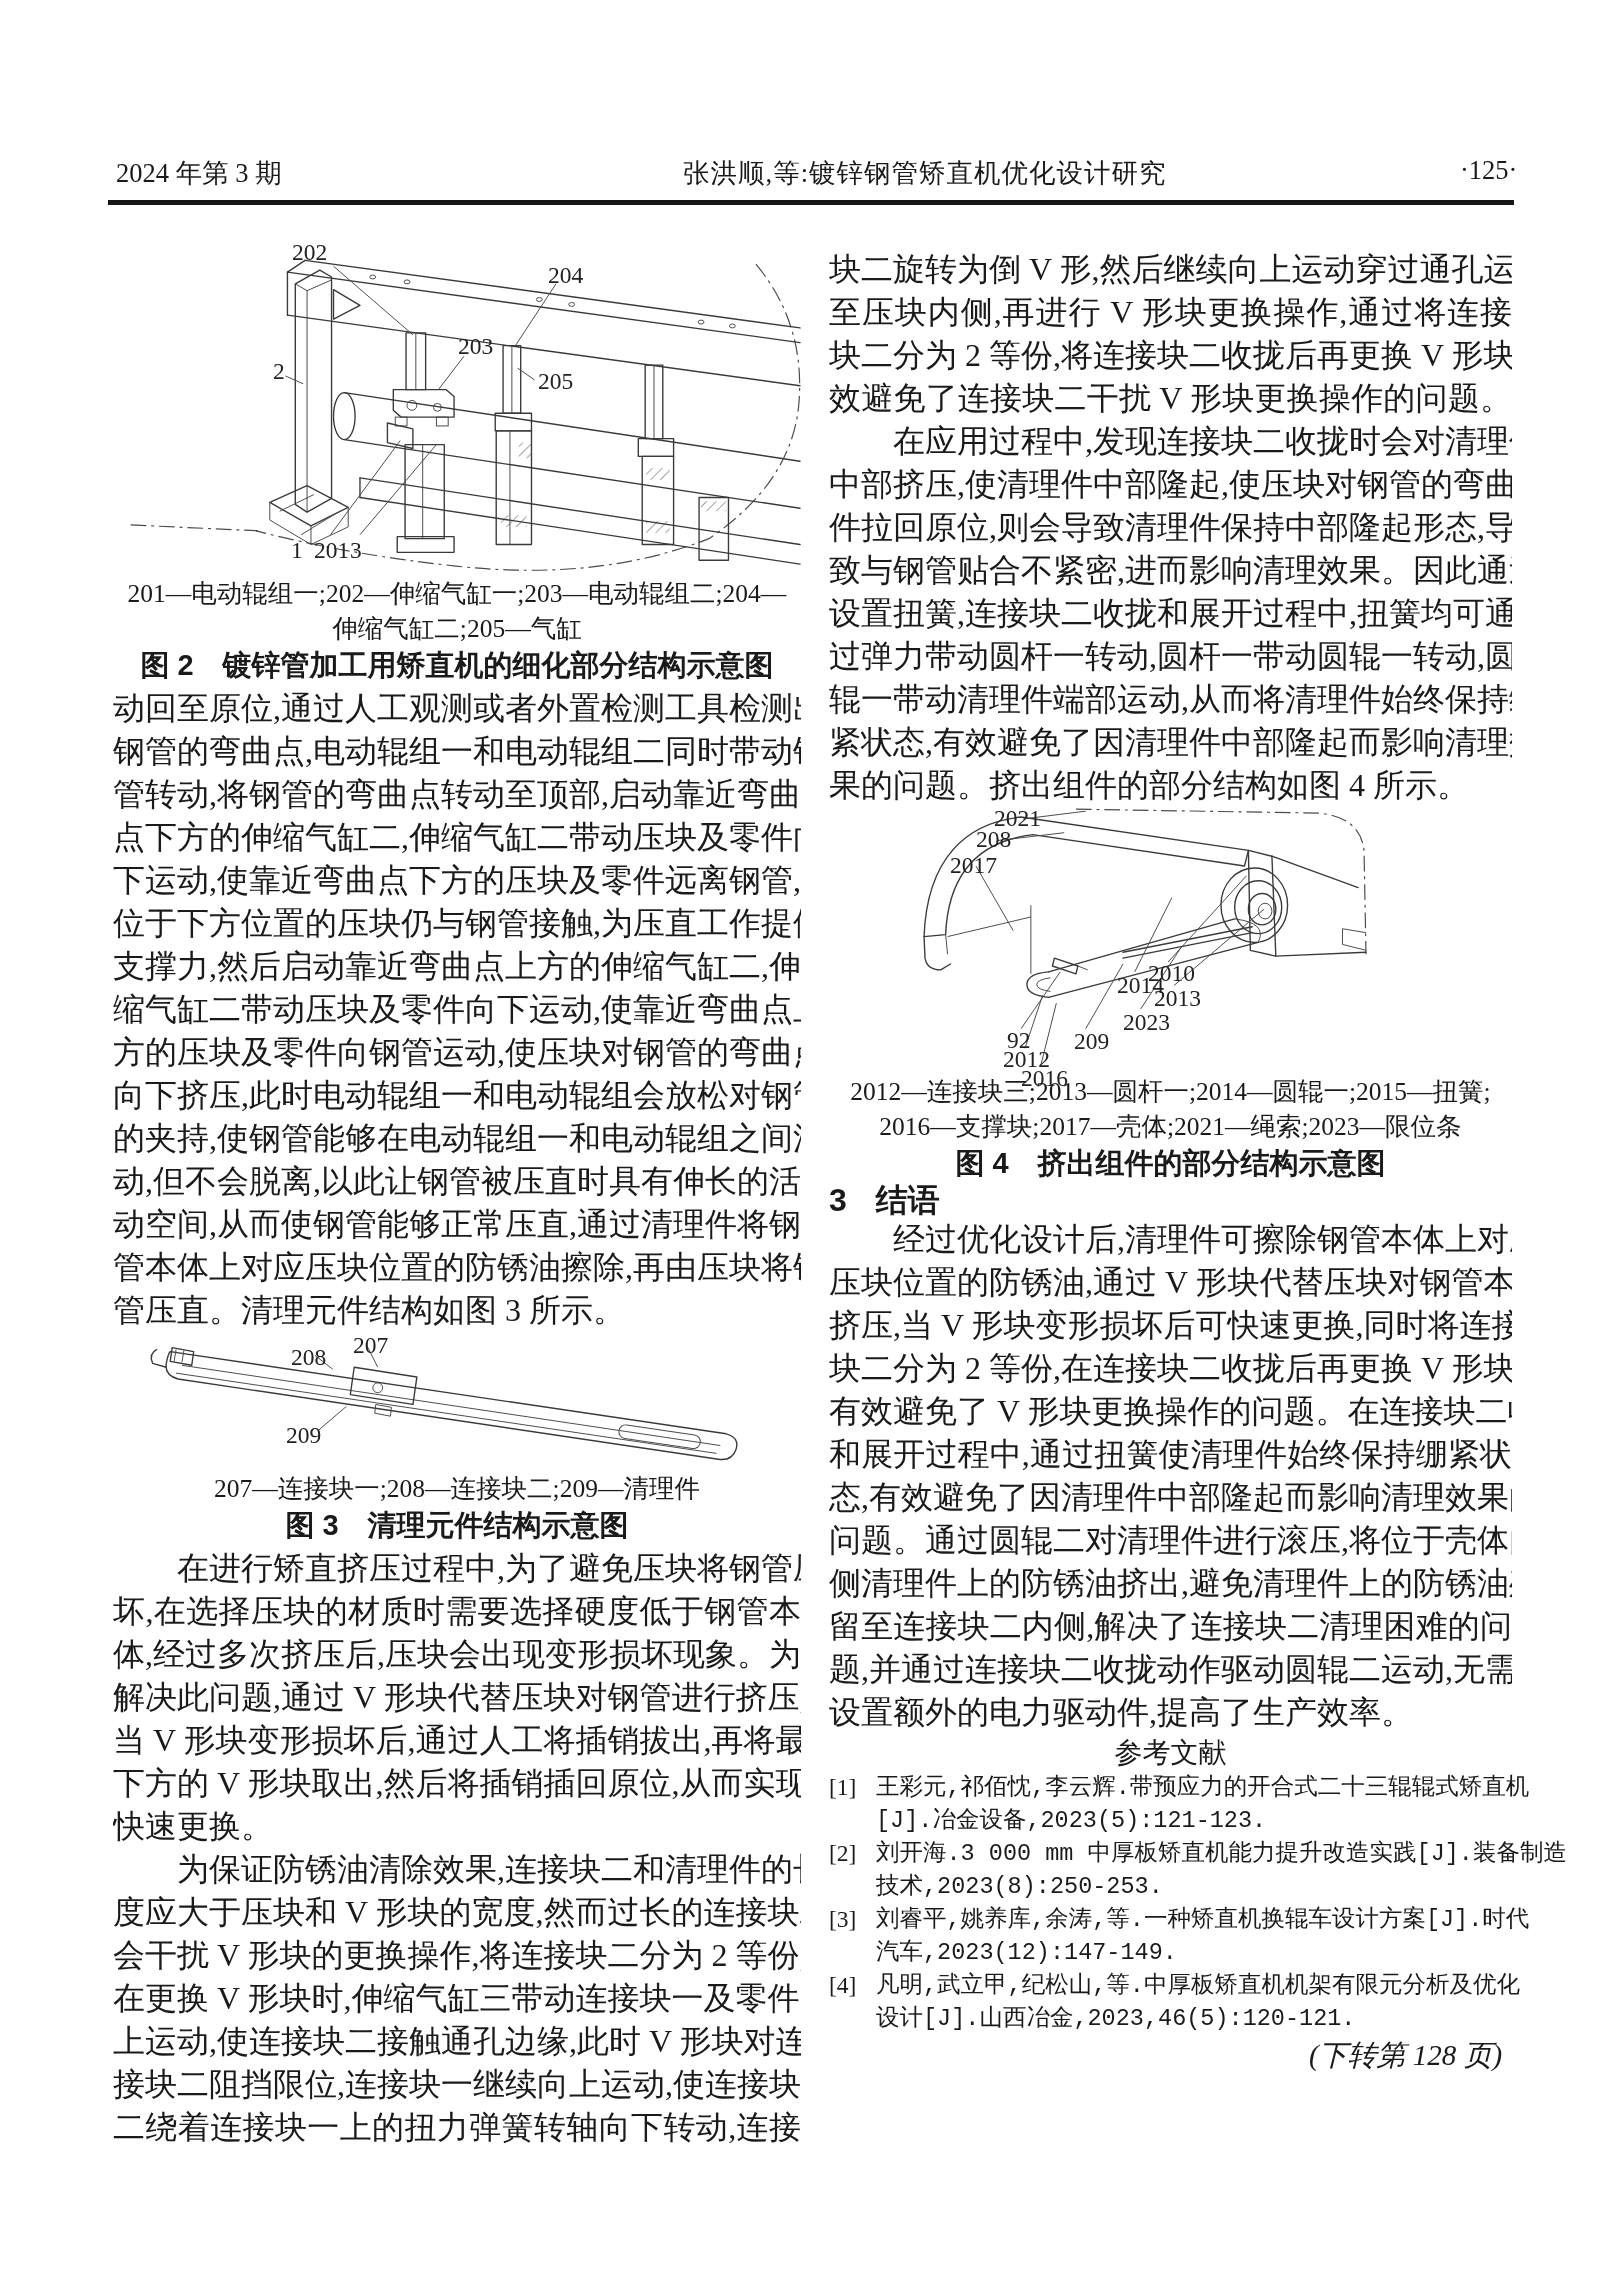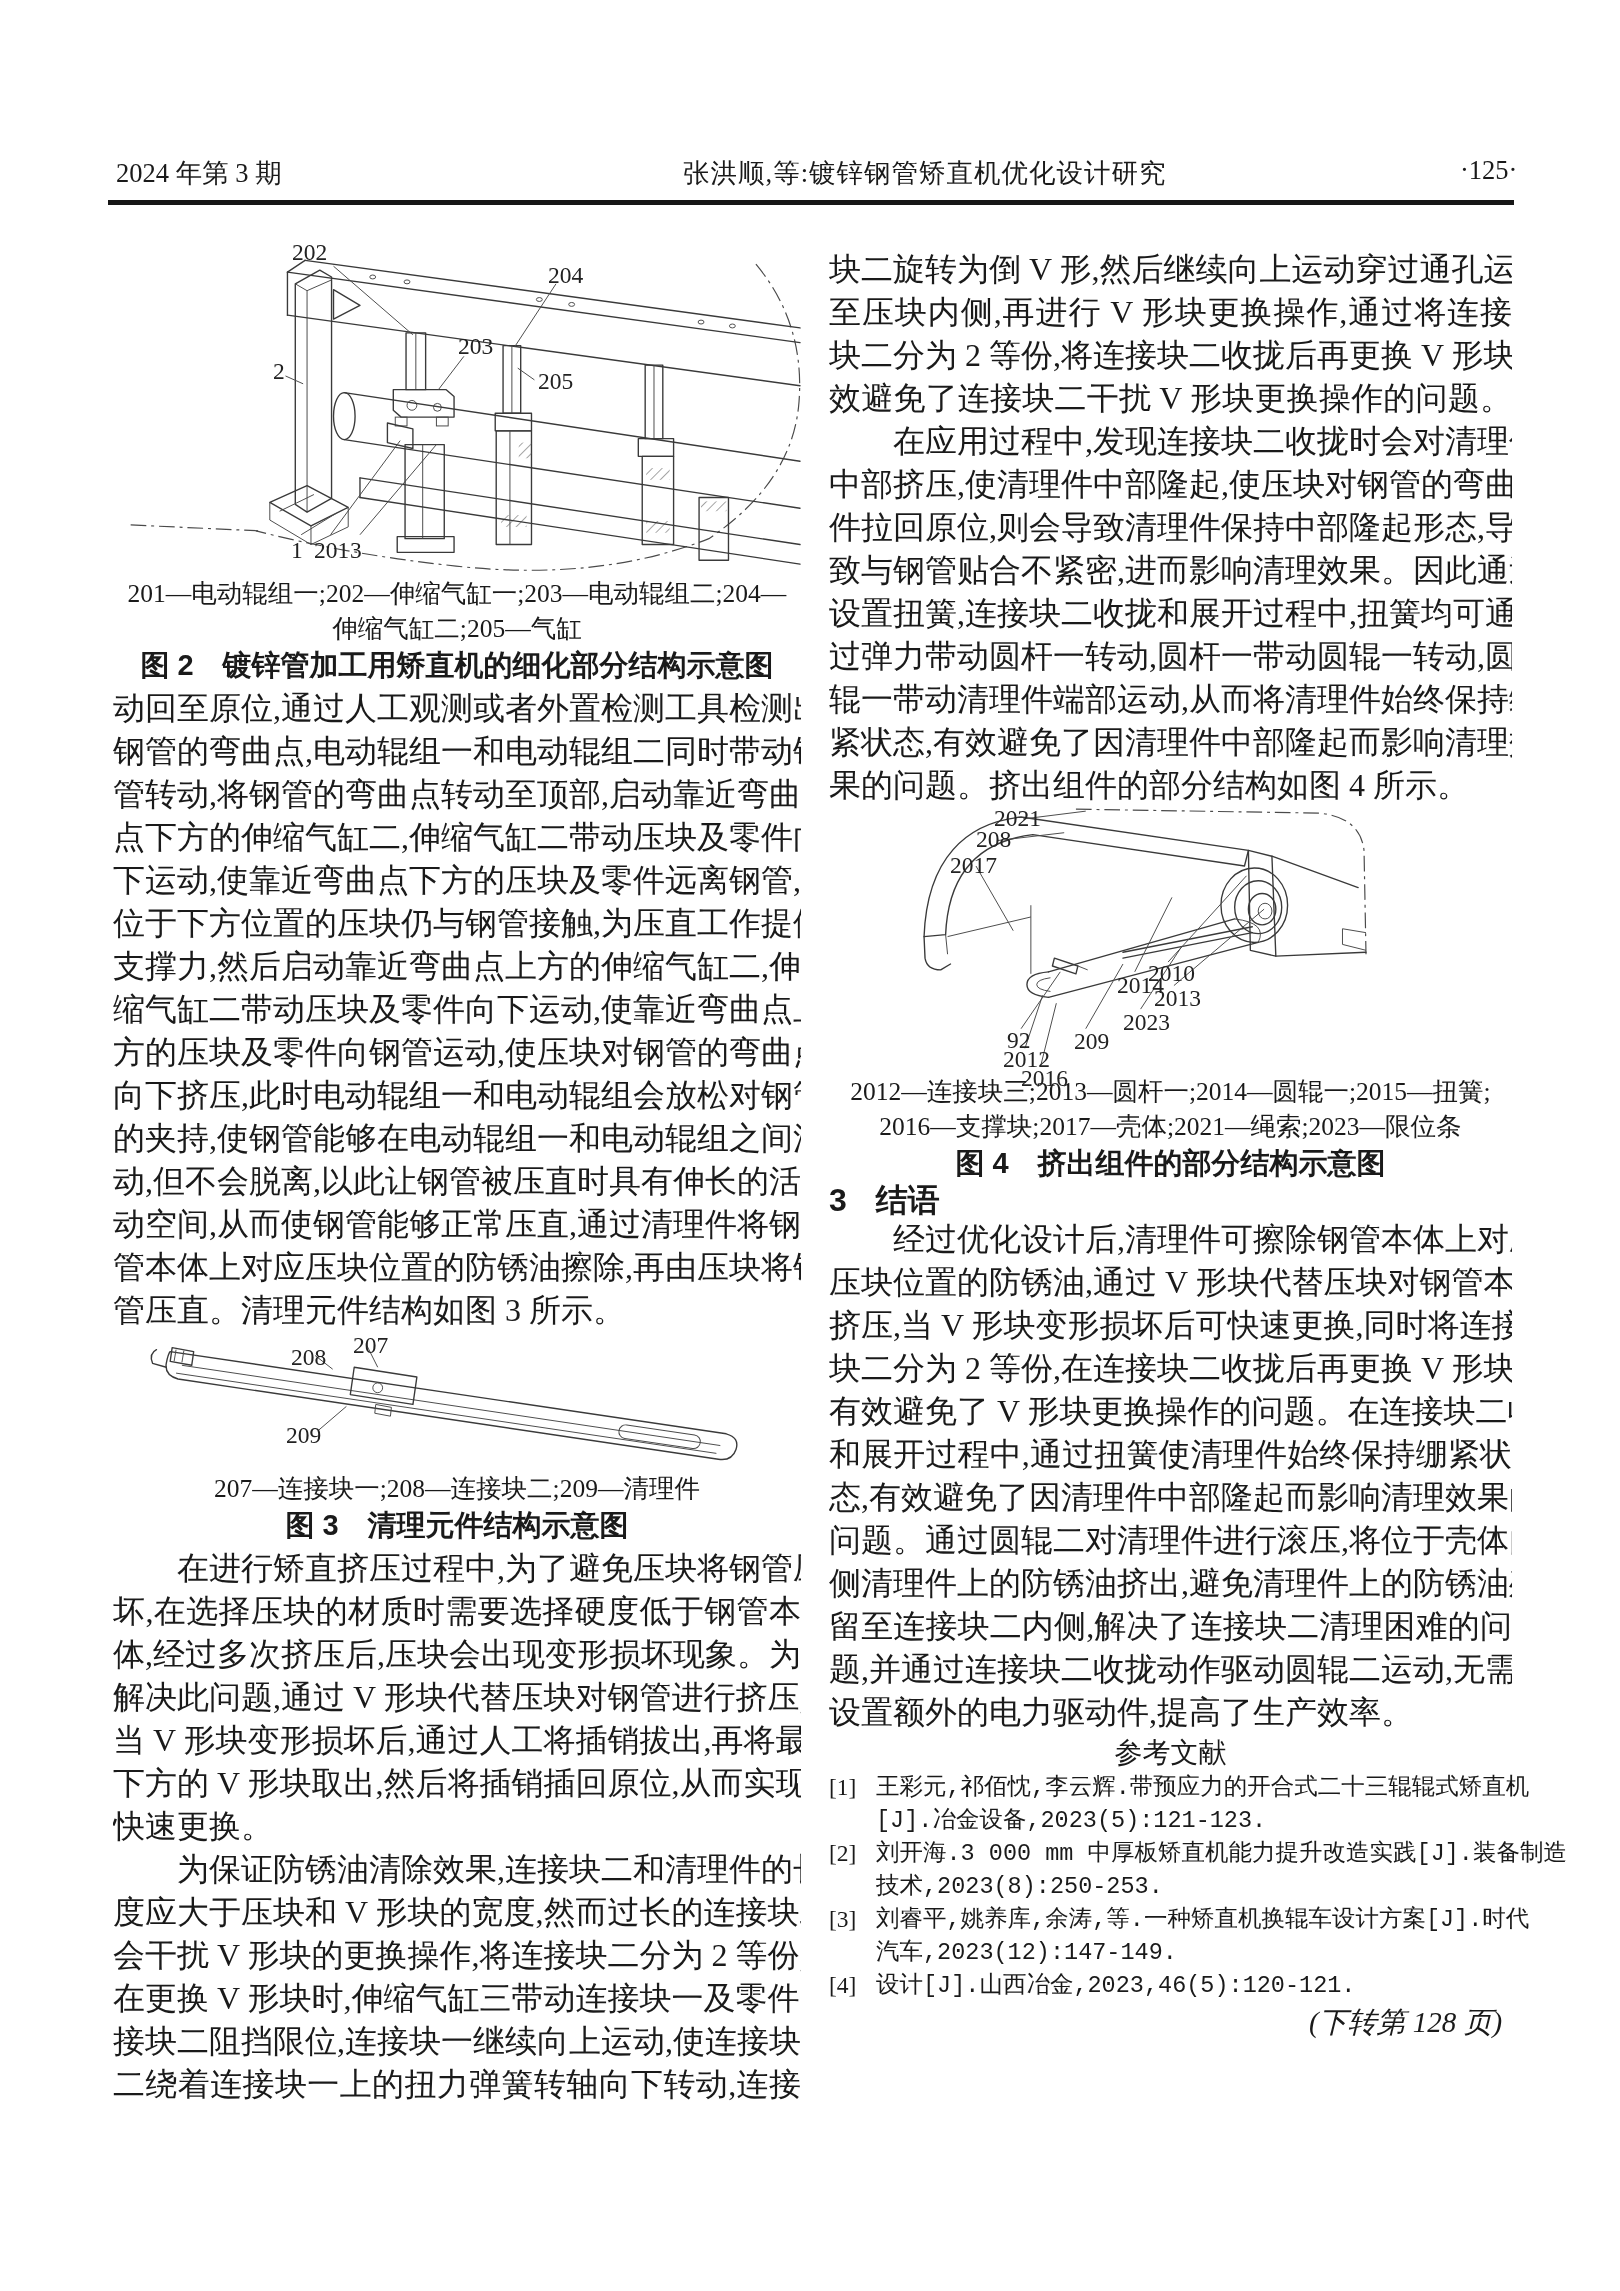--- a/index.html
+++ b/index.html
@@ -214,20 +214,21 @@
         <div>解决此问题,通过 V 形块代替压块对钢管进行挤压,</div>
         <div>当 V 形块变形损坏后,通过人工将插销拔出,再将最</div>
         <div>下方的 V 形块取出,然后将插销插回原位,从而实现</div>
         <div>快速更换。</div>
       </div>
     <div class="para cont">
         <div>　　为保证防锈油清除效果,连接块二和清理件的长</div>
         <div>度应大于压块和 V 形块的宽度,然而过长的连接块二</div>
         <div>会干扰 V 形块的更换操作,将连接块二分为 2 等份,</div>
         <div>在更换 V 形块时,伸缩气缸三带动连接块一及零件向</div>
+        <div>上运动,使连接块二接触通孔边缘,此时 V 形块对连</div>
         <div>接块二阻挡限位,连接块一继续向上运动,使连接块</div>
         <div>二绕着连接块一上的扭力弹簧转轴向下转动,连接</div>
       </div>
   </div>
 
   <div class="col col-right">
     <div class="pad-top"></div>
     <div class="para cont">
         <div>块二旋转为倒 V 形,然后继续向上运动穿过通孔运动</div>
         <div>至压块内侧,再进行 V 形块更换操作,通过将连接</div>
@@ -350,20 +351,21 @@
     <div class="ref">
       <span class="ref-num">[3]</span>
       <div class="ref-body">
           <div>刘睿平,姚养库,余涛,等.一种矫直机换辊车设计方案[J].时代</div>
           <div>汽车,2023(12):147-149.</div>
         </div>
     </div>
     <div class="ref">
       <span class="ref-num">[4]</span>
       <div class="ref-body">
+          <div>凡明,武立甲,纪松山,等.中厚板矫直机机架有限元分析及优化</div>
           <div>设计[J].山西冶金,2023,46(5):120-121.</div>
         </div>
     </div>
 
     <div class="continued">(下转第 128 页)</div>
   </div>
 
 </div>
 
 

